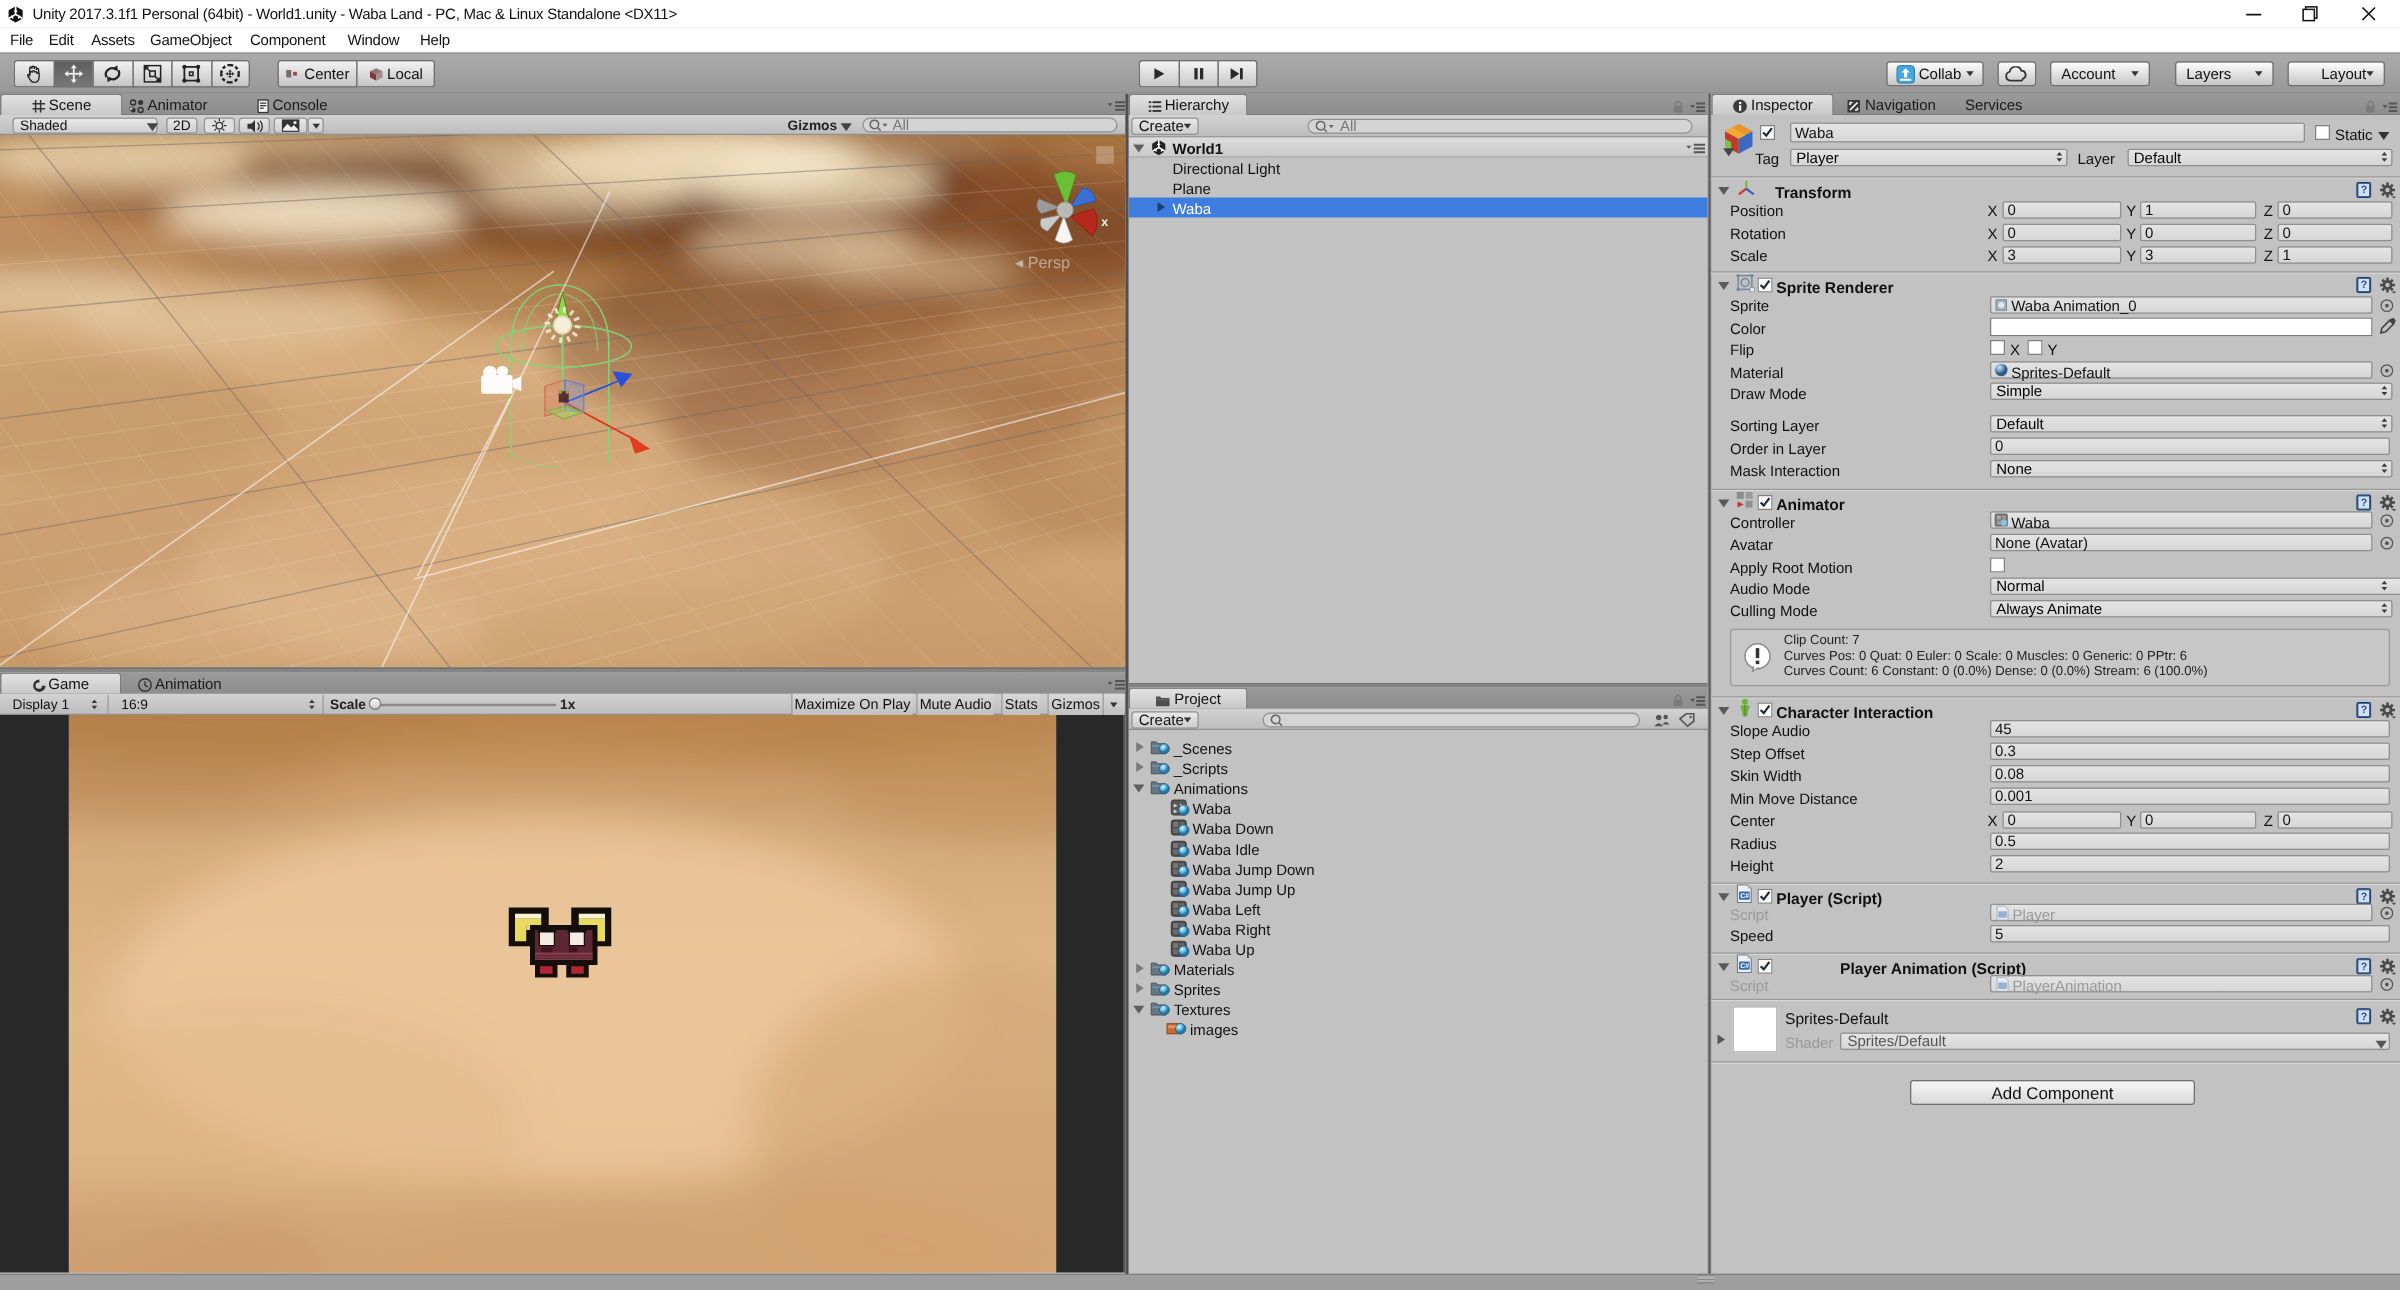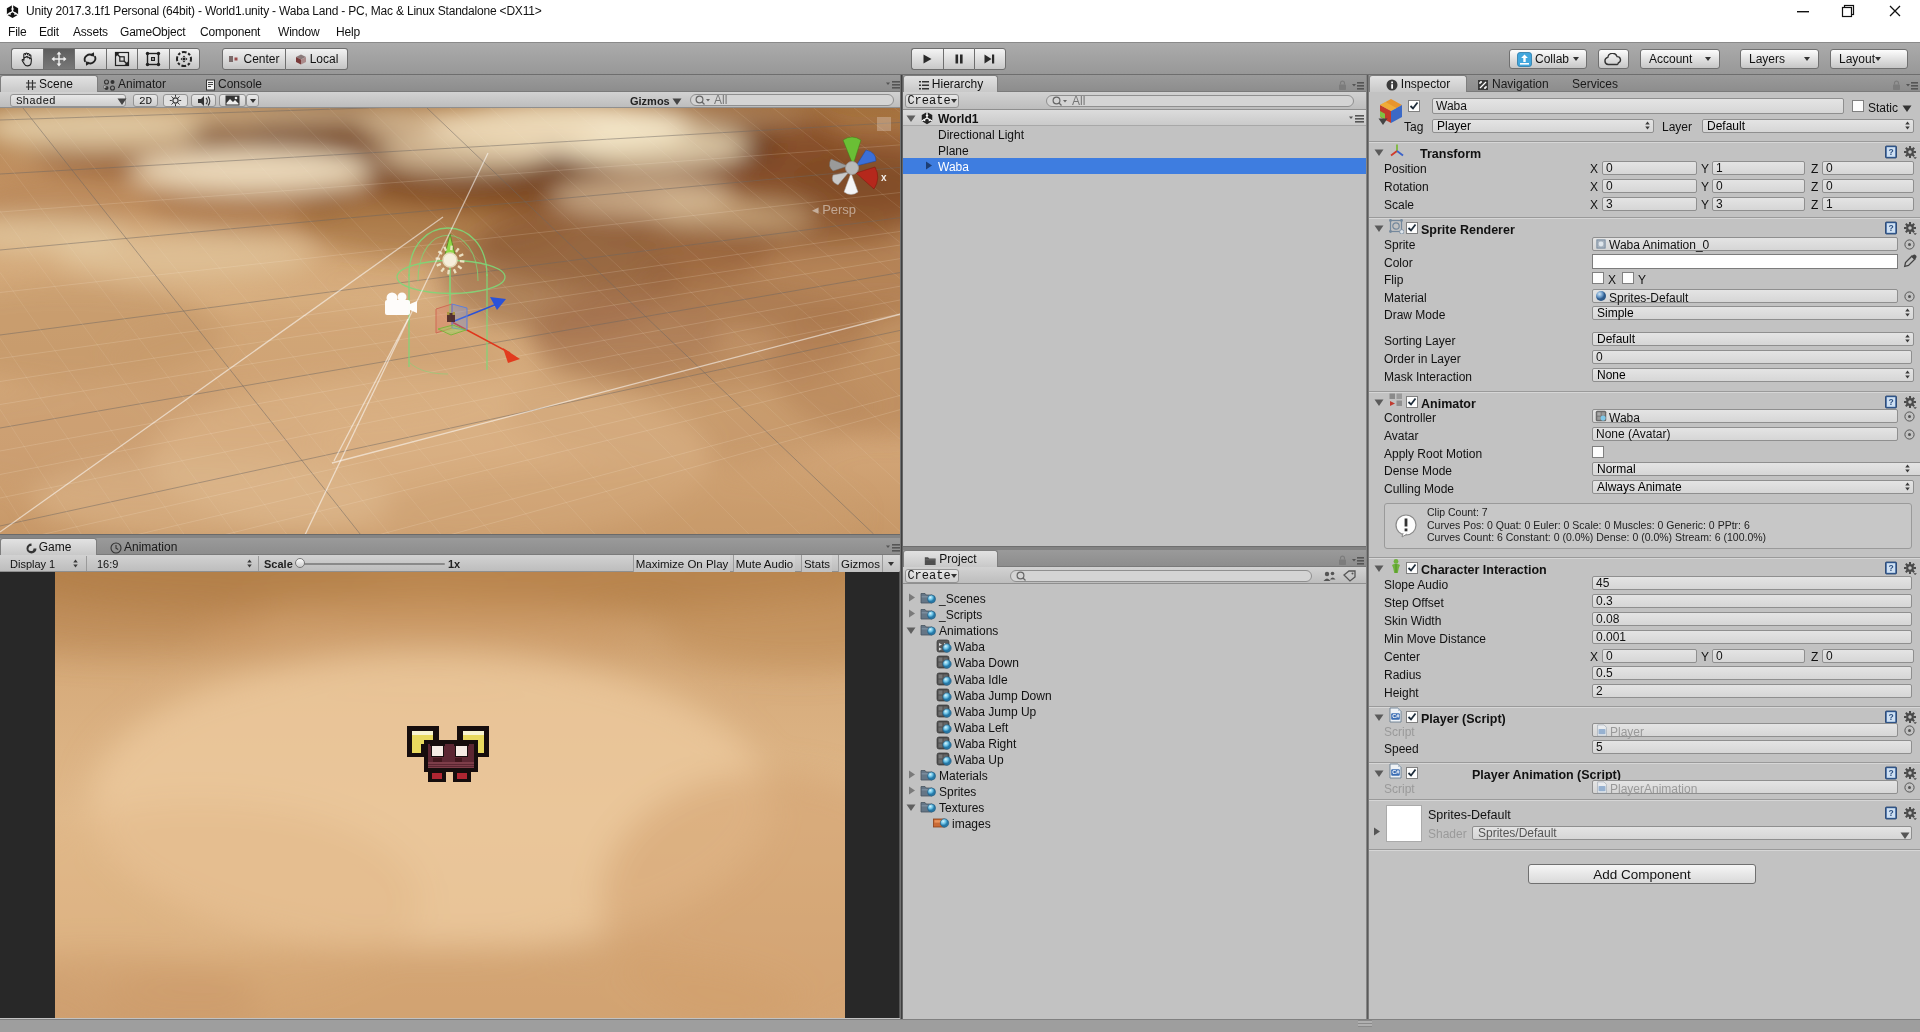--- a/index.html
+++ b/index.html
@@ -10,21 +10,21 @@
 .sep { height:1px; background:#9a9a9a; box-shadow:0 1px 0 #d6d6d6; }
 .fld { background:linear-gradient(#e4e4e4,#d6d6d6); border:1px solid #8f8f8f; border-radius:2px;
         font-size:12px; display:flex; align-items:center; white-space:nowrap; }
 .btn { background:linear-gradient(#f6f6f6,#d9d9d9); border:1px solid #707070; border-radius:3px; color:#111; }
 .tabbar { background:linear-gradient(#9a9a9a,#8d8d8d); border-bottom:1px solid #7a7a7a; }
 .tab { height:17px; background:linear-gradient(#e2e2e2,#c8c8c8); border:1px solid #7e7e7e; border-bottom:none;
         border-radius:3px 3px 0 0; display:flex; align-items:center; justify-content:center; font-size:12px; color:#111; }
 .itab { height:17px; display:flex; align-items:center; font-size:12px; color:#1a1a1a; }
 .ptool { background:linear-gradient(#d2d2d2,#bdbdbd); border-bottom:1px solid #8f8f8f; }
 .minibtn { background:linear-gradient(#e8e8e8,#cdcdcd); border:1px solid #939393; border-radius:3px;
-           font-size:12px; color:#111; display:flex; align-items:center; justify-content:center;font-family:Liberation Mono, monospace; }
+           font-size:12px; color:#111; display:flex; align-items:center; justify-content:center; }
 .search { background:#d4d4d4; border:1px solid #8f8f8f; border-radius:7px; }
 .tridn { width:0; height:0; border-left:3.5px solid transparent; border-right:3.5px solid transparent;
           border-top:4.5px solid #333; display:inline-block; }
 .toolbtn { width:31.5px; height:22px; background:linear-gradient(#f2f2f2,#c4c4c4); border:1px solid #6e6e6e;
             border-right:none; display:flex; align-items:center; justify-content:center; }
 .toolbtn.sel { background:linear-gradient(#5d5d5d,#787878); }
 .pivbtn { height:22px; background:linear-gradient(#f2f2f2,#c4c4c4); border:1px solid #6e6e6e; font-size:12px;
            display:flex; align-items:center; justify-content:center; gap:3px; color:#111; }
 .playbtn { width:31.5px; height:22px; background:linear-gradient(#f4f4f4,#c8c8c8); border:1px solid #6e6e6e;
             border-right:none; display:flex; align-items:center; justify-content:center; }
@@ -175,21 +175,21 @@
     </svg>
   </div>
 <div class="abs rbtn" style="left:1640px;top:49px;width:80px;justify-content:space-between;padding:0 8px">
     <span>Account</span>
     <span class="tridn"></span>
   </div>
 <div class="abs rbtn" style="left:1740px;top:49px;width:79px;justify-content:space-between;padding:0 8px">
     <span>Layers</span>
     <span class="tridn"></span>
   </div>
-<div class="abs rbtn" style="left:1830px;top:49px;width:78px;justify-content:flex-start;padding:0 8px">
+<div class="abs rbtn" style="left:1830px;top:49px;width:78px;justify-content:flex-end;padding:0 8px">
     <span>Layout</span>
     <span class="tridn"></span>
   </div>
 <div class="abs" style="left:0;top:75px;width:1920px;height:944px;background:#c2c2c2"></div>
 <div class="abs tabbar" style="left:0;top:75px;width:901px;height:17px"></div>
 <div class="abs tab" style="left:0;top:75px;width:98px">
     <svg width="12" height="12" viewBox="0 0 12 12" style="margin:2px 2px 0 0">
       <path d="M3.5,1 v10 M7.5,1 v10 M1,4 h10 M1,8 h10" stroke="#333" stroke-width="1.2"></path>
     </svg>
     <span>Scene</span>
@@ -1058,21 +1058,21 @@
     <span style="padding-left:3px">None (Avatar)</span>
   </div>
 <svg class="abs" style="left:1904px;top:429px" width="11" height="11" viewBox="0 0 11 11">
     <circle cx="5.5" cy="5.5" r="4.6" fill="none" stroke="#565656" stroke-width="1"></circle>
     <circle cx="5.5" cy="5.5" r="1.5" fill="#565656"></circle>
   </svg>
 <div class="abs lb" style="left:1384px;top:447px">Apply Root Motion</div>
 <svg class="abs" style="left:1592px;top:446px" width="12" height="12" viewBox="0 0 12 12">
     <rect x="0.5" y="0.5" width="11" height="11" fill="#fdfdfd" stroke="#808080"></rect>
   </svg>
-<div class="abs lb" style="left:1384px;top:464px">Dense Mode</div>
+<div class="abs lb" style="left:1384px;top:464px">Audio Mode</div>
 <div class="abs fld" style="left:1592px;top:462px;width:336px;height:14px">
     <span style="padding-left:4px">Normal</span>
   </div>
 <svg class="abs" style="left:1904px;top:463px" width="7" height="11" viewBox="0 0 8 12">
     <polygon points="4,1.5 6.6,4.8 1.4,4.8" fill="#3a3a3a"></polygon>
     <polygon points="4,10.5 6.6,7.2 1.4,7.2" fill="#3a3a3a"></polygon>
   </svg>
 <div class="abs lb" style="left:1384px;top:482px">Culling Mode</div>
 <div class="abs fld" style="left:1592px;top:480px;width:322px;height:14px">
     <span style="padding-left:4px">Always Animate</span>

